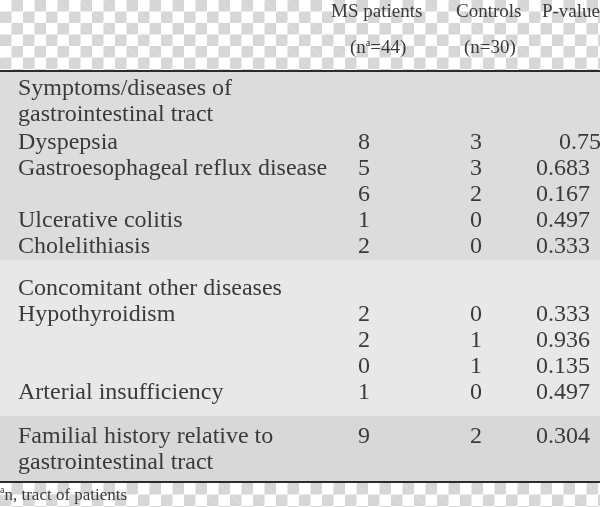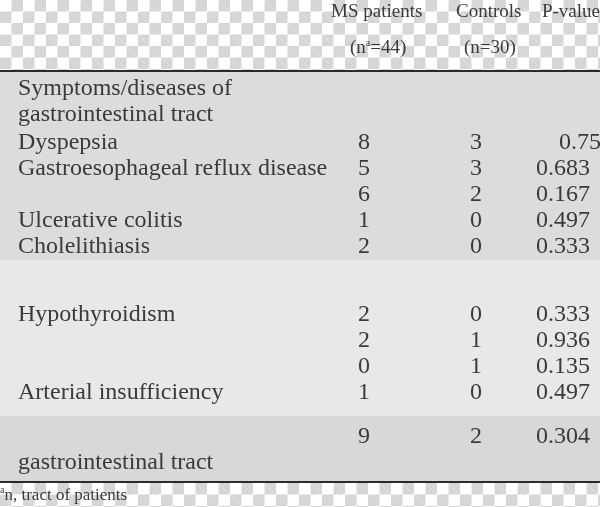--- a/index.html
+++ b/index.html
@@ -74,20 +74,23 @@
   </div>
   <div class="row" style="top:160px;">
     <span class="lbl">Cholelithiasis</span>
     <span class="c1">2</span>
     <span class="c2">0</span>
     <span class="c3">0.333</span>
   </div>
 </div>
 
 <div class="section sec2">
+  <div class="row" style="top:14px;">
+      <span class="lbl">Concomitant other diseases</span>
+    </div>
   <div class="row" style="top:40px;">
     <span class="lbl">Hypothyroidism</span>
     <span class="c1">2</span>
     <span class="c2">0</span>
     <span class="c3">0.333</span>
   </div>
   <div class="row" style="top:66px;">
     <span class="c1">2</span>
     <span class="c2">1</span>
     <span class="c3">0.936</span>
@@ -100,20 +103,21 @@
   <div class="row" style="top:118px;">
     <span class="lbl">Arterial insufficiency</span>
     <span class="c1">1</span>
     <span class="c2">0</span>
     <span class="c3">0.497</span>
   </div>
 </div>
 
 <div class="section sec3">
   <div class="row" style="top:6px;">
+    <span class="lbl">Familial history relative to</span>
     <span class="c1">9</span>
     <span class="c2">2</span>
     <span class="c3">0.304</span>
   </div>
   <div class="row" style="top:32px;">
     <span class="lbl">gastrointestinal tract</span>
   </div>
 </div>
 
 <div class="rule" style="top:481px;"></div>

